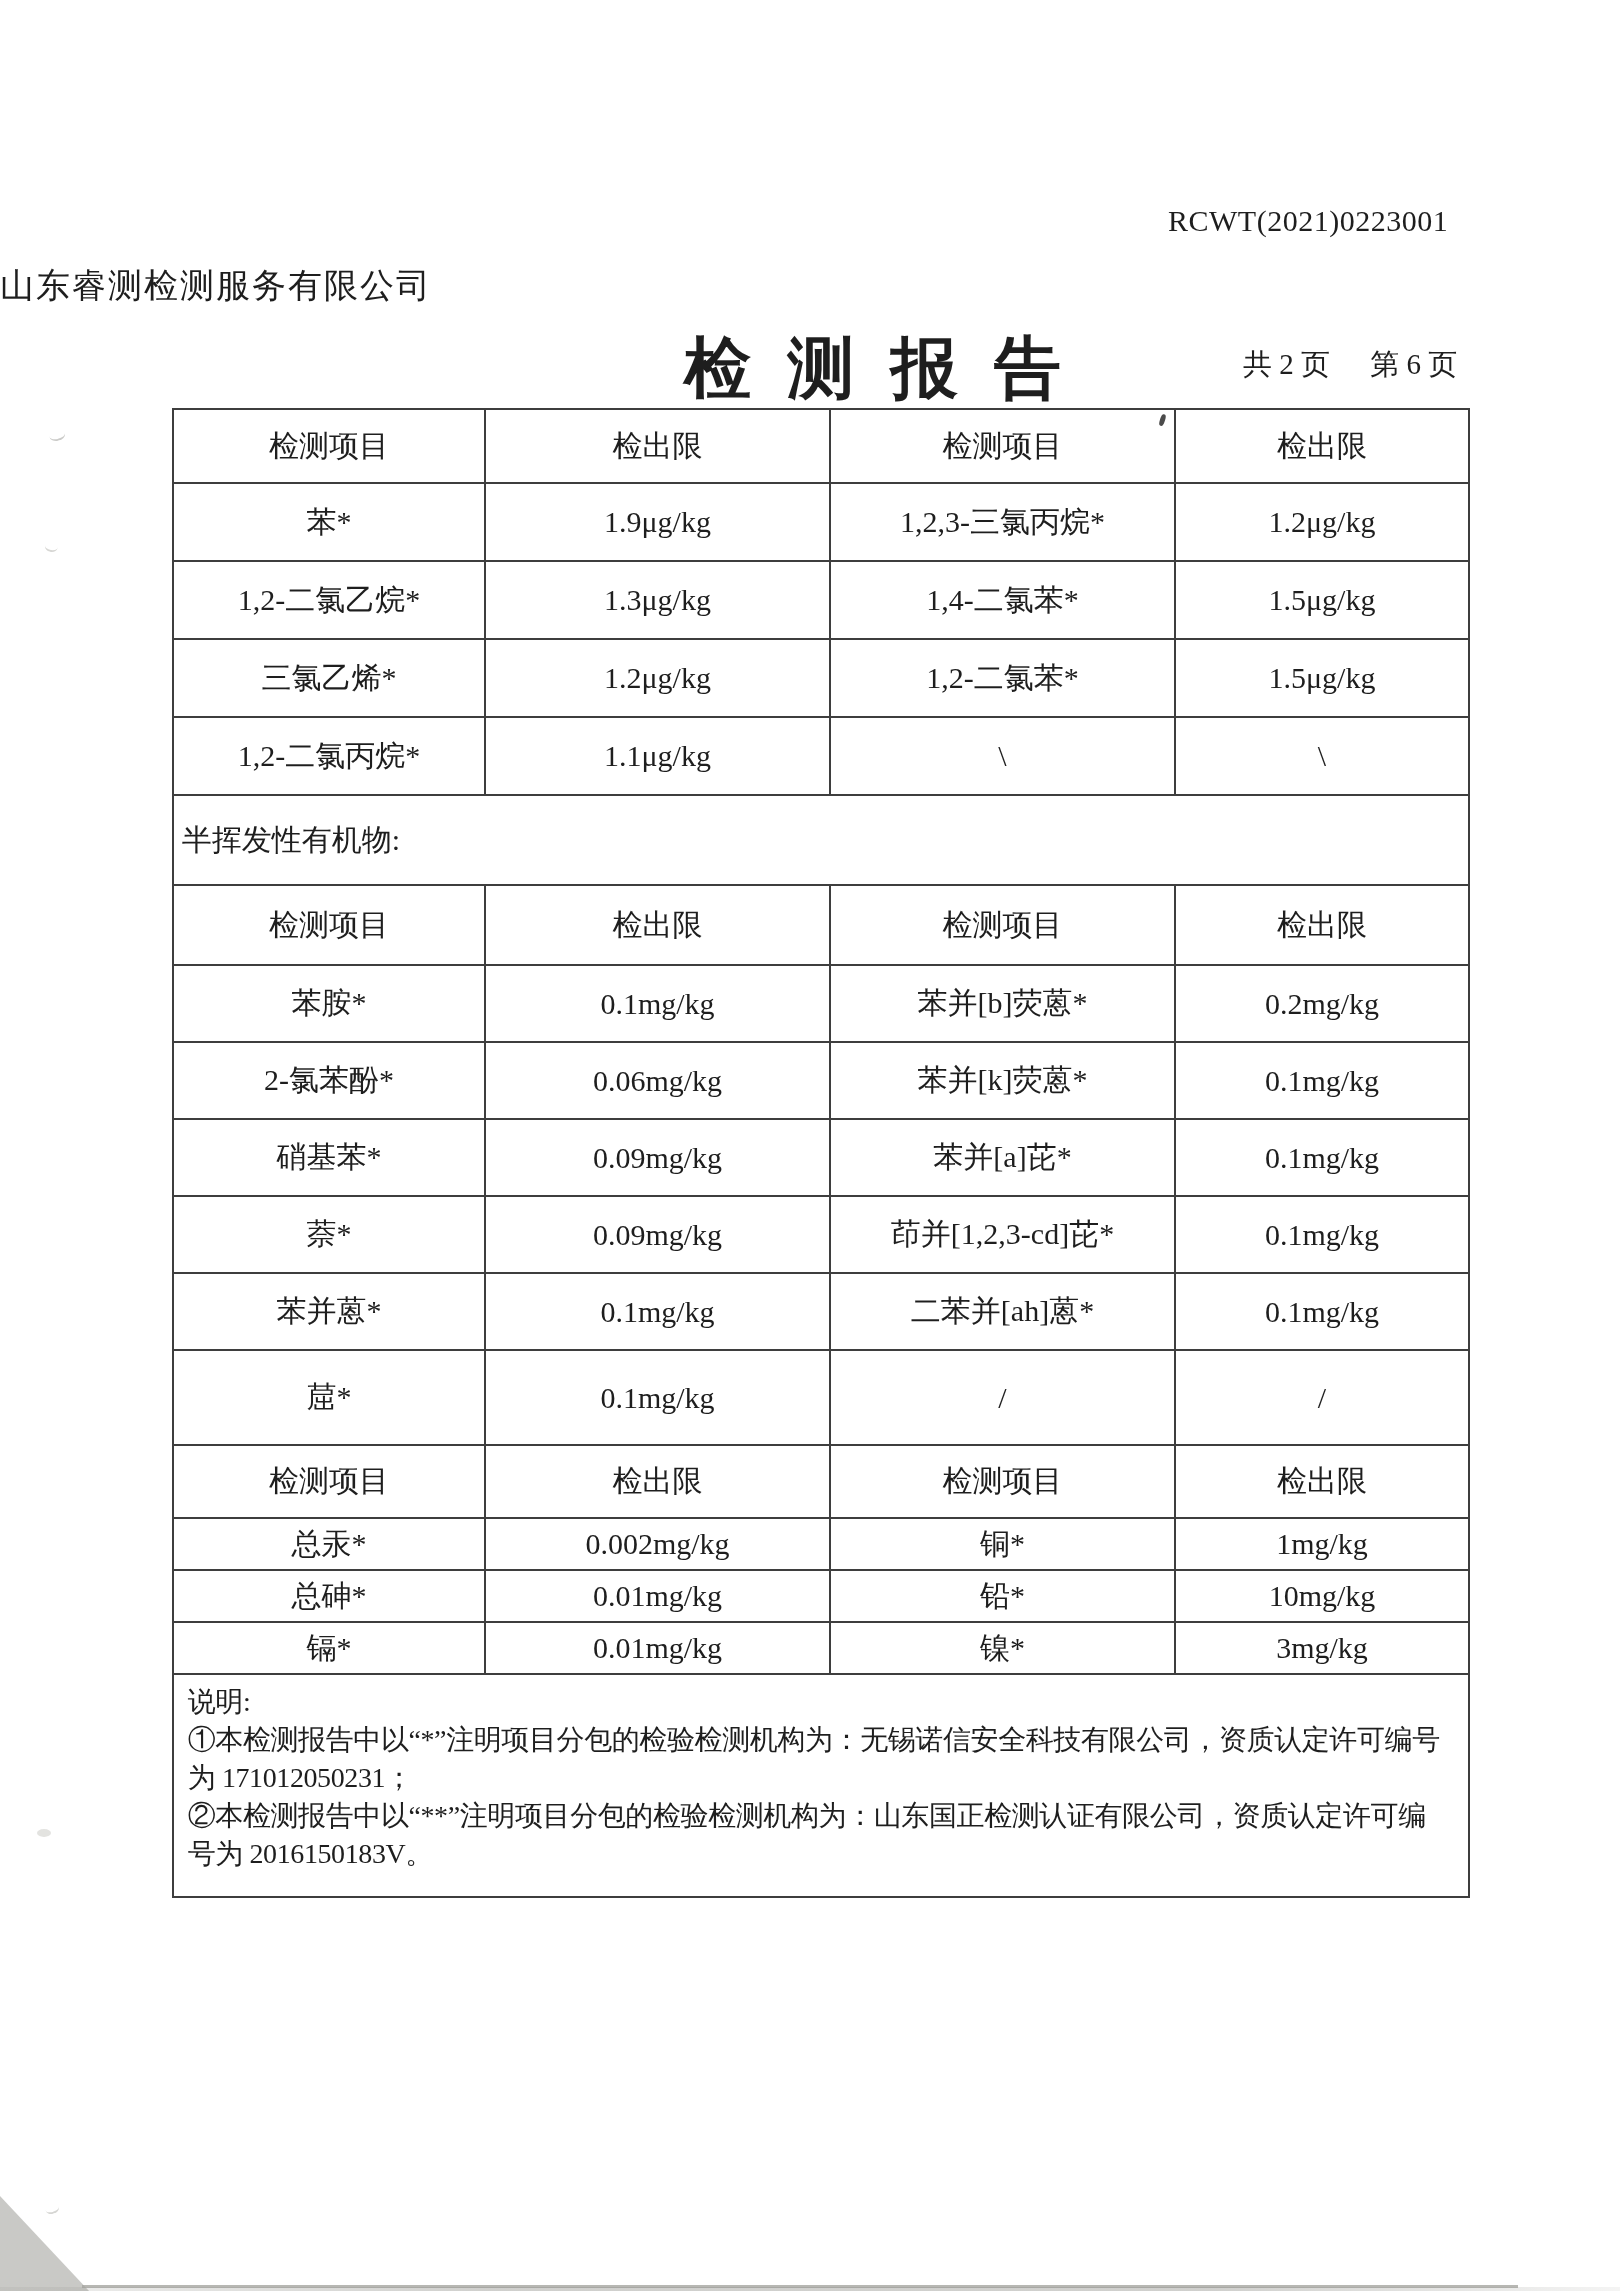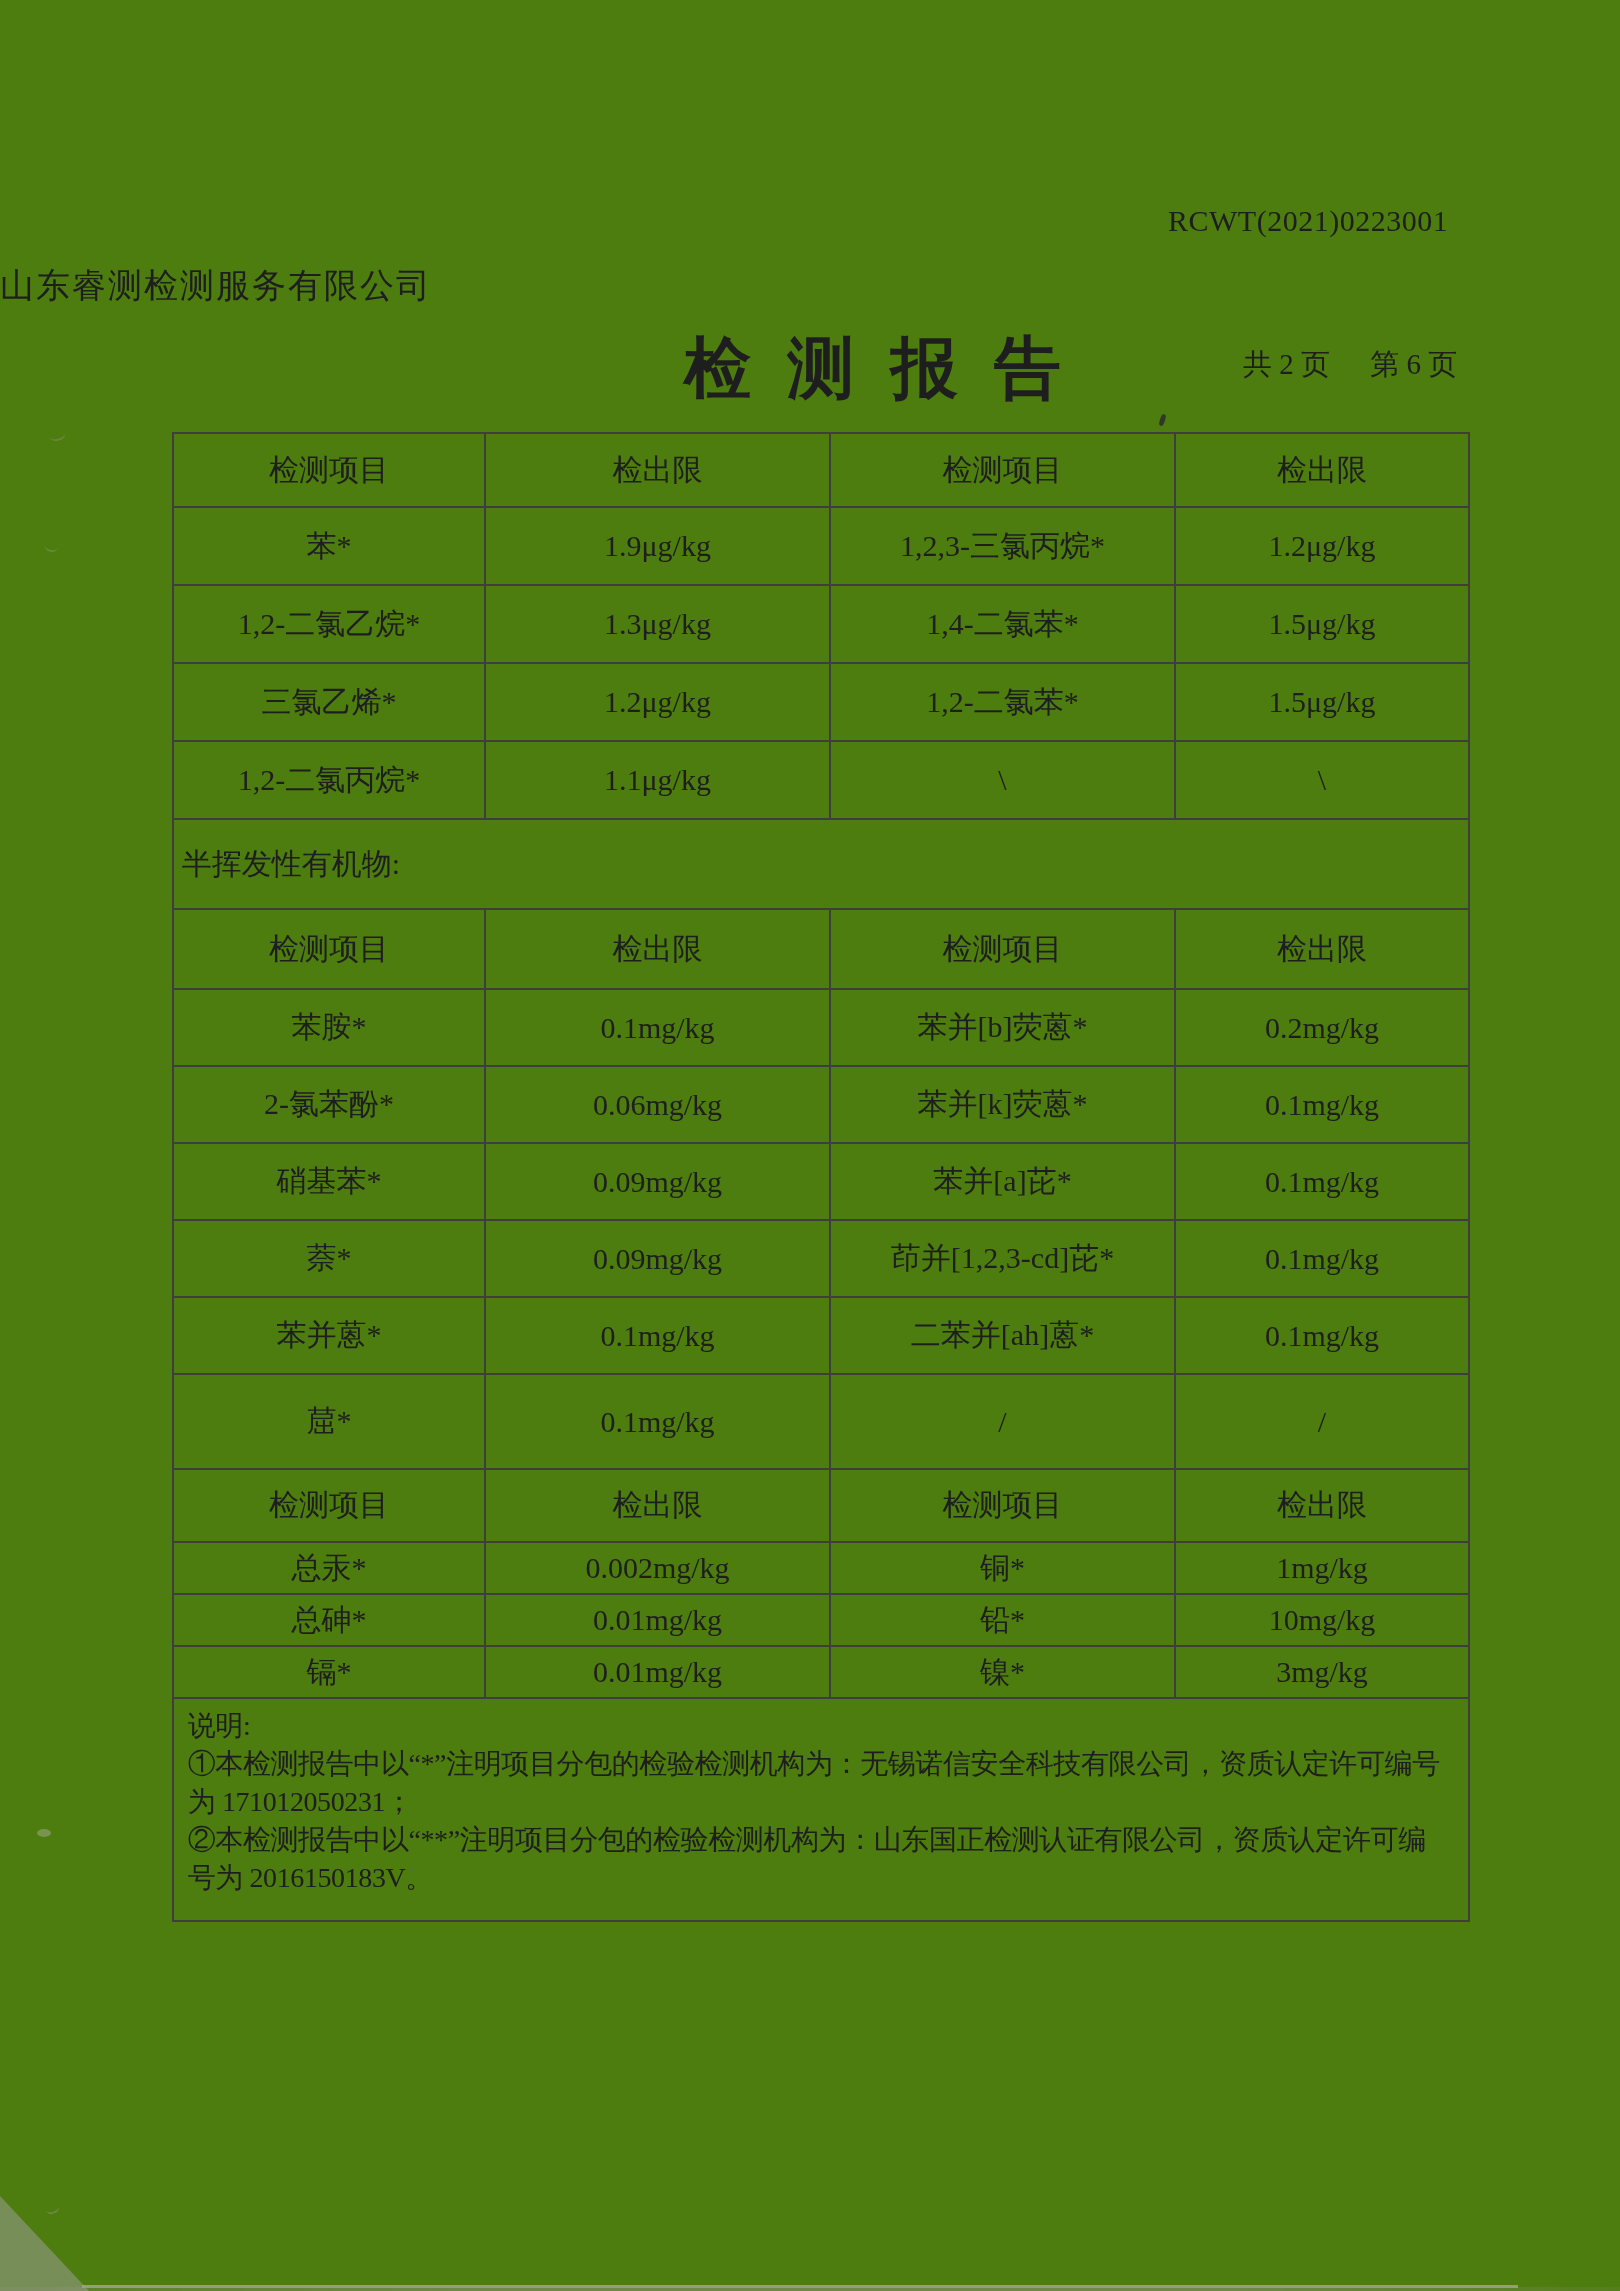--- a/index.html
+++ b/index.html
@@ -1,20 +1,20 @@
 <!DOCTYPE html>
 <html><head>
 <meta charset="utf-8">
 <style>
   html,body{margin:0;padding:0;background:#e8e8e6;}
   .page{
     position:relative;
     width:1620px;height:2292px;
     margin:0 auto;
-    background:#4d7c0f;
+    background:#ffffff;
     font-family:"Liberation Serif","DejaVu Serif",serif;
     color:#1e1e1e;
     overflow:hidden;
   }
   
   .report-no{
     position:absolute;top:204px;left:1168px;width:314px;
     font-size:30px;letter-spacing:0.5px;white-space:nowrap;
   }
   .company{
@@ -25,21 +25,21 @@
     position:absolute;top:323px;left:684px;
     font-size:67px;font-weight:bold;letter-spacing:9.8px;white-space:nowrap;
   }
   .page-info{
     position:absolute;top:345px;left:1243px;
     font-size:29px;white-space:nowrap;
   }
   .page-info .pg2{margin-left:33px;}
   
   table.report{
-    position:absolute;left:172px;top:432px;width:1296px;
+    position:absolute;left:172px;top:408px;width:1296px;
     border-collapse:collapse;table-layout:fixed;
     border:2.9px solid #3a3a3a;
   }
   table.report th,table.report td{
     border:2px solid #3e3e3e;
     text-align:center;vertical-align:middle;
     font-size:30px;font-weight:normal;
     padding:0;overflow:hidden;
   }
   tr.hr1{height:74px}

